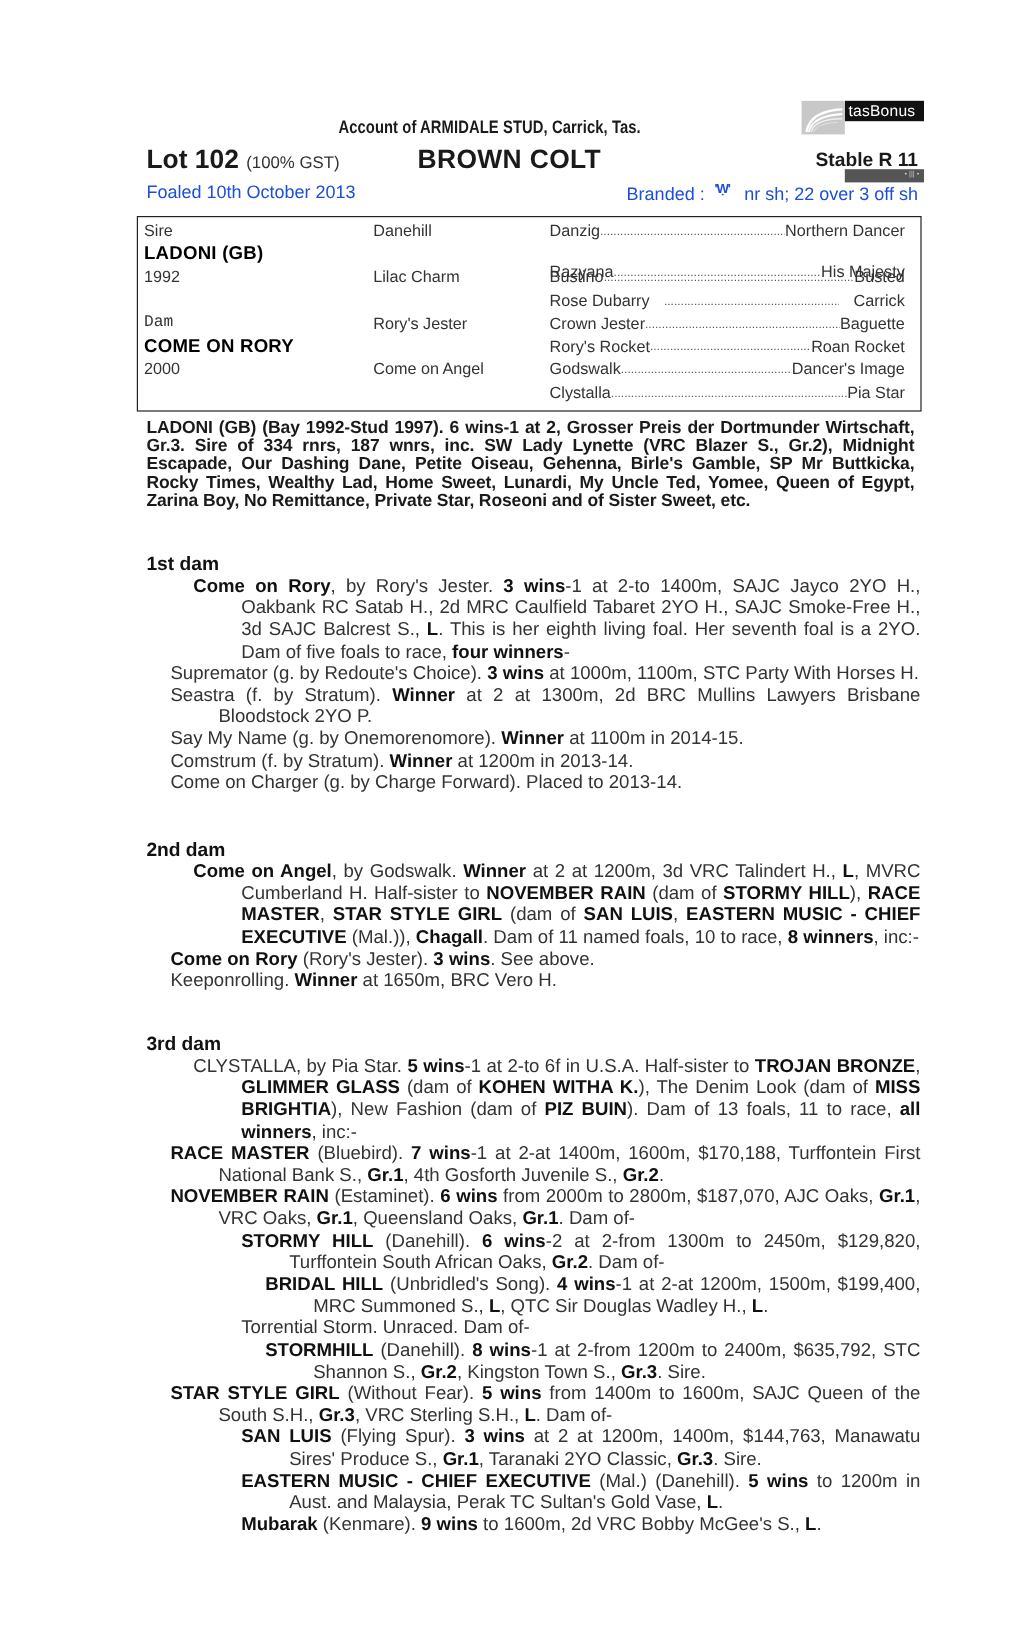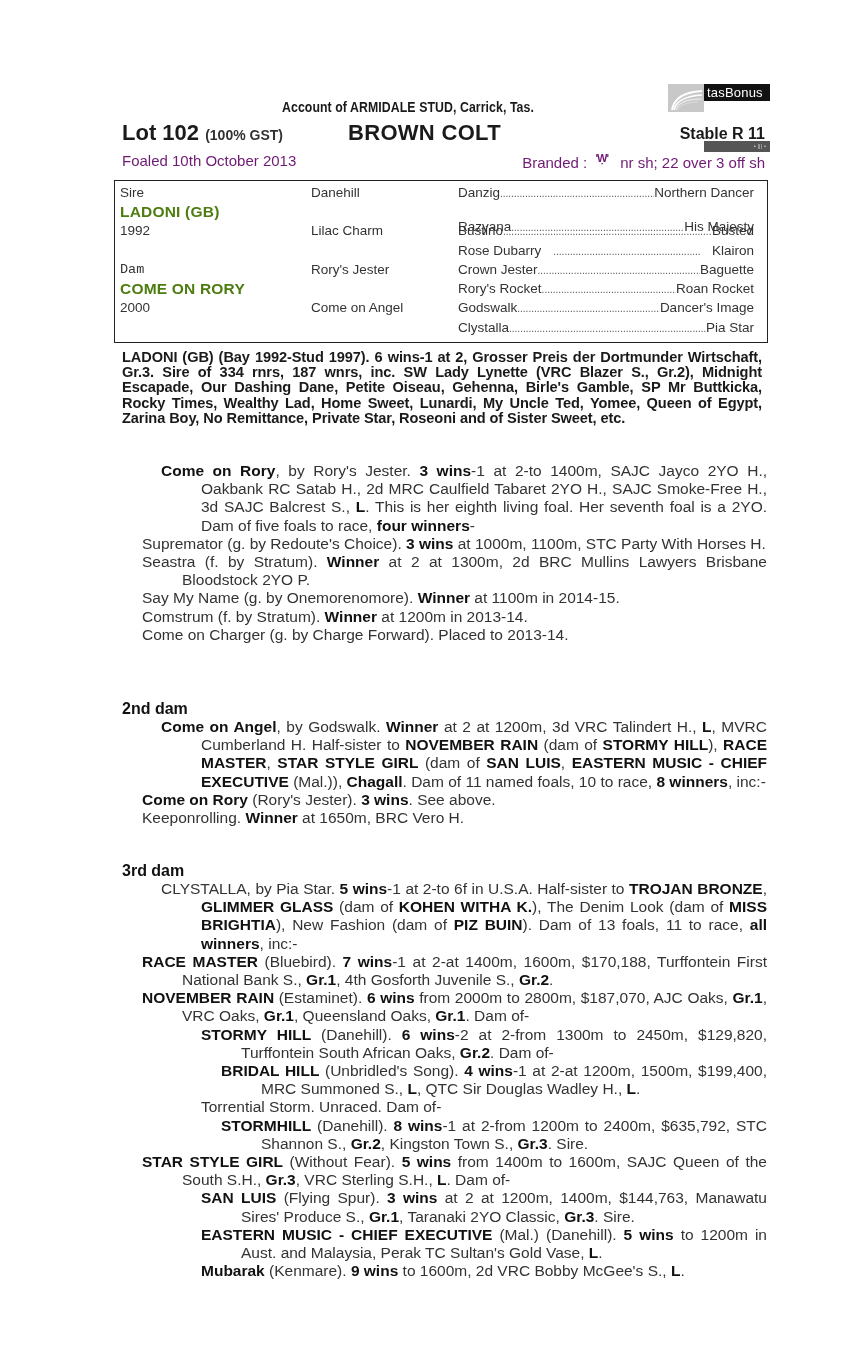--- a/index.html
+++ b/index.html
@@ -13,33 +13,33 @@
   .logo-right { flex: 1; display: flex; flex-direction: column; gap: 40px; }
   .logo-text { background: #111; color: #fff; font-family: "Liberation Sans Narrow", "Liberation Sans", sans-serif;
                font-size: 13px; line-height: 17px; height: 17px; padding-left: 3px; letter-spacing: 0.2px; }
   .logo-sub { background: #555; height: 11px; color: #ccc; font-size: 6px; line-height: 11px; text-align: right; padding-right: 4px; }
 
   .account { position: absolute; left: 160px; top: 18px; font-weight: bold; font-size: 15px;
              transform: scaleX(0.82); transform-origin: left top; white-space: nowrap; letter-spacing: 0.1px; }
 
   .lot-row { position: absolute; top: 40px; left: 0; width: 645px; height: 26px; }
   .lot { position: absolute; left: 0; top: 0; font-weight: bold; font-size: 22px; white-space: nowrap; }
-  .gst { font-weight: bold; font-size: 14px; color: #333; }
+  .gst { font-weight: normal; font-size: 14px; color: #333; }
   .colt { position: absolute; left: 226px; top: 0; font-weight: 900; font-size: 22px; letter-spacing: 0.3px; white-space: nowrap; }
   .stable { position: absolute; right: 2px; top: 5px; font-weight: bold; font-size: 16px; white-space: nowrap; }
 
-  .foaled-row { position: absolute; top: 72px; left: 0; width: 645px; height: 20px; font-size: 15px; color: #701a75; }
+  .foaled-row { position: absolute; top: 72px; left: 0; width: 645px; height: 20px; font-size: 15px; color: #1d4ed8; }
   .foaled { position: absolute; left: 0; top: 0; white-space: nowrap; }
   .branded { position: absolute; right: 2px; top: 0; white-space: nowrap; }
   .brand-glyph { display: inline-block; font-size: 11px; font-weight: bold; vertical-align: 6px; margin: 0 8px 0 4px; letter-spacing: -1px; }
 
   .ped { position: absolute; left: -8px; top: 100px; width: 654px; height: 163px;
          border: 1.5px solid #222; box-sizing: border-box; font-size: 13.5px; color: #333; }
   .ped-cell { position: absolute; white-space: nowrap; }
-  .ped-big { font-weight: 900; font-size: 15.5px; color: #4d7c0f; letter-spacing: 0.2px; }
+  .ped-big { font-weight: 900; font-size: 15.5px; color: #000000; letter-spacing: 0.2px; }
   .ped-row { position: absolute; left: 343px; width: 296px; display: flex; white-space: nowrap; }
   .ped-row .dots { flex: 1; overflow: hidden; color: #555; font-size: 10px; line-height: 17px; }
   .ped-row .dots::after { content: "................................................................................................................"; }
 
   .sire-text { position: absolute; left: 0; top: 270px; width: 640px; font-weight: bold; font-size: 14.6px;
                line-height: 15.2px; text-align: justify; letter-spacing: -0.1px; }
 
   .section { position: absolute; left: 0; width: 645px; font-size: 15.5px; color: #333; }
   .sec-h { font-weight: 900; font-size: 16px; color: #111; line-height: 18px; }
   .p { line-height: 18.2px; text-align: justify; text-indent: -40px; margin-left: 39px; }
@@ -114,21 +114,21 @@
         <span>His Majesty</span>
       </div>
     <div class="ped-row" style="top:42px;">
         <span>Bustino</span>
         <span class="dots"></span>
         <span>Busted</span>
       </div>
     <div class="ped-row" style="top:62px;gap:12px;">
         <span>Rose Dubarry</span>
         <span class="dots"></span>
-        <span>Klairon</span>
+        <span>Carrick</span>
       </div>
     <div class="ped-row" style="top:81px;">
         <span>Crown Jester</span>
         <span class="dots"></span>
         <span>Baguette</span>
       </div>
     <div class="ped-row" style="top:100px;">
         <span>Rory's Rocket</span>
         <span class="dots"></span>
         <span>Roan Rocket</span>
@@ -141,20 +141,21 @@
     <div class="ped-row" style="top:139px;">
         <span>Clystalla</span>
         <span class="dots"></span>
         <span>Pia Star</span>
       </div>
   </div>
 
   <div class="sire-text">LADONI (GB) (Bay 1992-Stud 1997). 6 wins-1 at 2, Grosser Preis der Dortmunder Wirtschaft, Gr.3. Sire of 334 rnrs, 187 wnrs, inc. SW Lady Lynette (VRC Blazer S., Gr.2), Midnight Escapade, Our Dashing Dane, Petite Oiseau, Gehenna, Birle's Gamble, SP Mr Buttkicka, Rocky Times, Wealthy Lad, Home Sweet, Lunardi, My Uncle Ted, Yomee, Queen of Egypt, Zarina Boy, No Remittance, Private Star, Roseoni and of Sister Sweet, etc.</div>
 
   <div class="section" style="top:382px;">
+    <div class="sec-h">1st dam</div>
     <div class="list">
         <div class="p p0"><span class="b">Come on Rory</span><span>, by Rory's Jester. </span><span class="b">3 wins</span><span>-1 at 2-to 1400m, SAJC Jayco 2YO H., Oakbank RC Satab H., 2d MRC Caulfield Tabaret 2YO H., SAJC Smoke-Free H., 3d SAJC Balcrest S., </span><span class="b">L</span><span>. This is her eighth living foal. Her seventh foal is a 2YO. Dam of five foals to race, </span><span class="b">four winners</span><span>-</span></div>
         <div class="p p1"><span>Supremator (g. by Redoute's Choice). </span><span class="b">3 wins</span><span> at 1000m, 1100m, STC Party With Horses H.</span></div>
         <div class="p p1"><span>Seastra (f. by Stratum). </span><span class="b">Winner</span><span> at 2 at 1300m, 2d BRC Mullins Lawyers Brisbane Bloodstock 2YO P.</span></div>
         <div class="p p1"><span>Say My Name (g. by Onemorenomore). </span><span class="b">Winner</span><span> at 1100m in 2014-15.</span></div>
         <div class="p p1"><span>Comstrum (f. by Stratum). </span><span class="b">Winner</span><span> at 1200m in 2013-14.</span></div>
         <div class="p p1"><span>Come on Charger (g. by Charge Forward). Placed to 2013-14.</span></div>
       </div>
   </div>
 

